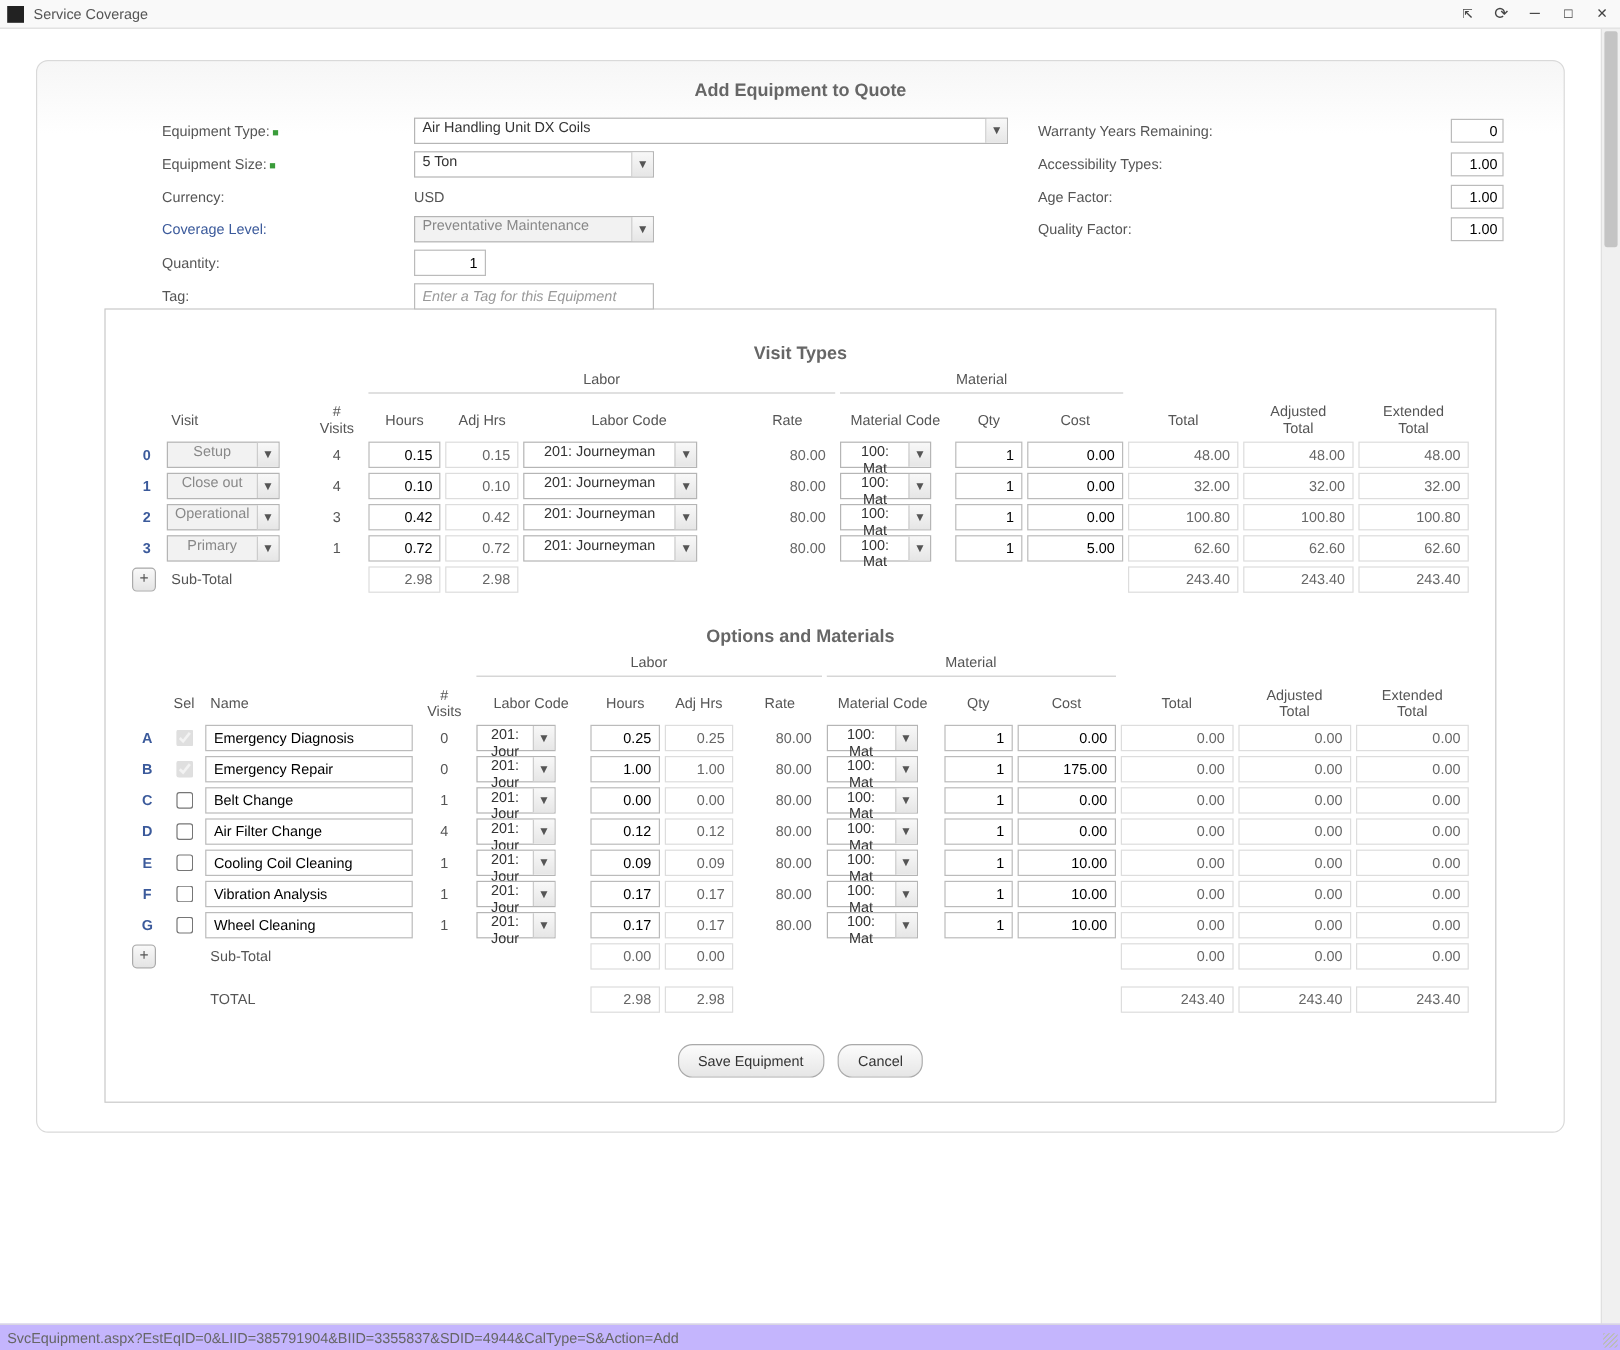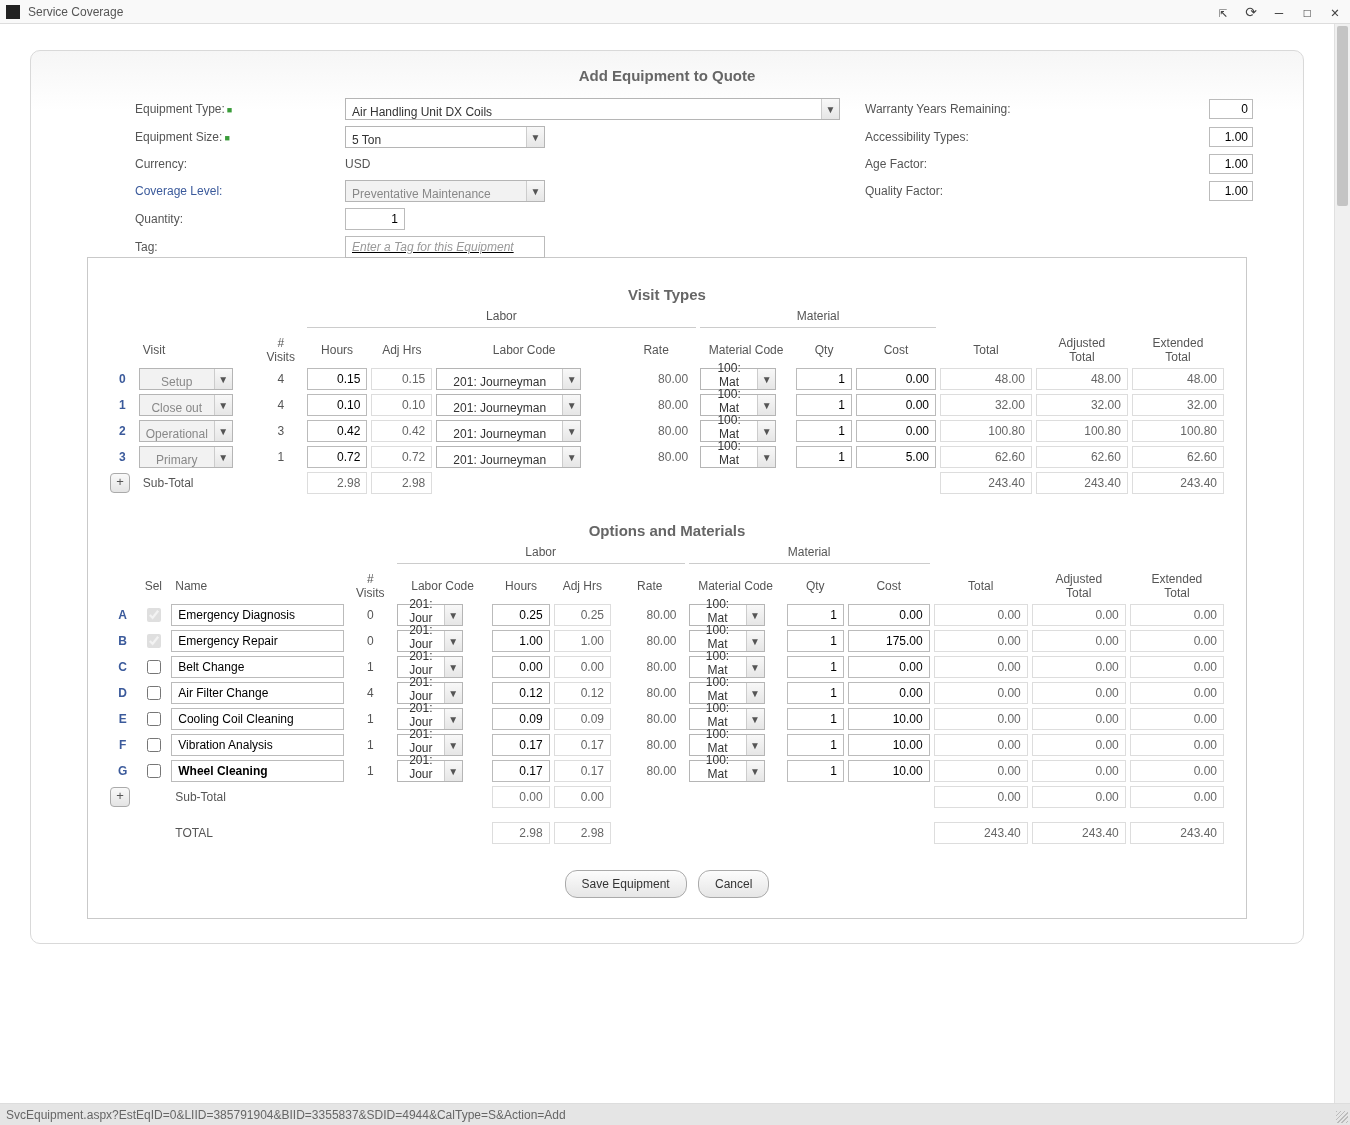--- a/index.html
+++ b/index.html
@@ -18,34 +18,34 @@
 .panel { margin: 26px 30px 10px 30px; border: 1px solid #d9d9d9; border-radius: 10px; padding: 10px 24px 24px 24px; background: linear-gradient(#f6f6f6,#ffffff 60px, #ffffff); }
 .panel-title { text-align: center; font-size: 15px; font-weight: bold; color: #666; margin: 6px 0 14px 0; }
 
 .form-grid { display: grid; grid-template-columns: 210px 520px 1fr 70px; row-gap: 6px; align-items: center; }
 .form-grid .lbl { color: #555; font-size: 12px; }
 .form-grid .lbl .req { color: #3a9c3a; margin-left: 2px; font-size: 9px; }
 .form-grid .lbl-link { color: #3b5a9b; }
 .rlabel { color: #555; padding-right: 10px; white-space: nowrap; }
 .rval input { width: 44px; text-align: right; padding: 2px 4px; border: 1px solid #bbb; height: 20px; }
 
-.sel { border: 1px solid #b5b5b5; background: #fff; height: 22px; display: flex; align-items: flex-end; position: relative; }
+.sel { border: 1px solid #b5b5b5; background: #fff; height: 22px; display: flex; align-items: flex-start; position: relative; }
 .sel .sel-text { flex: 1; padding: 0 6px; color: #333; }
 .sel .sel-text.disabled { color: #888; }
 .sel.disabled { background: #f2f2f2; }
 .sel .arrow { width: 18px; border-left: 1px solid #ccc; text-align: center; color: #555; font-size: 10px; background: linear-gradient(#f8f8f8,#e6e6e6); height: 100%; display:flex;align-items:center;justify-content:center; }
 .sel.w495 { width: 495px; }
 .sel.w200 { width: 200px; }
 .sel.w140 { width: 145px; }
 .sel.w94 { width: 94px; }
 .sel.w76 { width: 76px; }
 .sel.w66 { width: 66px; }
 
 .tiny-input { border: 1px solid #bbb; height: 22px; padding: 2px 6px; width: 60px; text-align: right; }
-input.txt { border: 1px solid #bbb; height: 22px; padding: 2px 6px; text-decoration: underline; }
+input.txt { border: 1px solid #bbb; height: 22px; padding: 2px 6px; }
 input.txt.gray::placeholder { color: #999; font-style: italic; }
 
 .tabs { display: flex; margin: 18px 0 0 32px; position: relative; z-index: 2; }
 .tab { background: linear-gradient(#fefefe,#ededed); border: 1px solid #c9c9c9; border-bottom: none; padding: 5px 18px; border-top-left-radius: 6px; border-top-right-radius: 10px; margin-right: -1px; color: #555; cursor: pointer; position: relative; }
 .tab.active { background: #fff; border-bottom: 1px solid #fff; color: #333; z-index: 3; }
 
 .tab-body { border: 1px solid #c9c9c9; margin: -1px 32px 0 32px; padding: 20px 20px 20px 20px; background: #fff; }
 
 .section-title { text-align: center; font-weight: bold; font-size: 15px; color: #666; margin: 8px 0 4px 0; }
 .grp-header { text-align: center; color: #555; border-bottom: 1px solid #ccc; padding-bottom: 4px; margin-bottom: 4px; }
@@ -56,21 +56,21 @@
 .numcol { color: #3b5a9b; font-weight: bold; text-align: center; width: 18px; }
 input.cell { border: 1px solid #bbb; height: 22px; text-align: right; padding: 0 6px; width: 100%; }
 input.cell.ro { background: #fff; color: #666; border-color: #ddd; }
 .celltxt { color: #666; text-align: right; padding-right: 8px; display: block; }
 .add-btn { width: 20px; height: 20px; border: 1px solid #aaa; border-radius: 4px; background: linear-gradient(#f9f9f9,#e4e4e4); text-align: center; line-height: 16px; cursor: pointer; color: #555; font-size: 13px; }
 input[type=checkbox].chk { width: 14px; height: 14px; }
 input[type=checkbox].chk:disabled { opacity: 0.7; }
 
 .actions { text-align: center; margin-top: 24px; }
 .btn { border: 1px solid #aaa; background: linear-gradient(#fcfcfc,#e6e6e6); padding: 6px 16px; border-radius: 12px; cursor: pointer; color: #333; margin: 0 4px; }
-.statusbar { position: absolute; left: 0; right: 0; bottom: 0; height: 22px; border-top: 1px solid #ddd; background: #e5e5e5; padding: 2px 6px; color: #666; font-size: 11px; display: flex; align-items: center; }
+.statusbar { position: absolute; left: 0; right: 0; bottom: 0; height: 22px; border-top: 1px solid #ddd; background: #c4b5fd; padding: 2px 6px; color: #666; font-size: 11px; display: flex; align-items: center; }
 .statusbar .resize { position: absolute; right: 2px; bottom: 2px; width: 12px; height: 12px; background: repeating-linear-gradient(135deg,#bbb 0,#bbb 1px,transparent 1px,transparent 3px); }
 </style>
 </head>
 <body>
 
 <div class="window">
   <div class="titlebar">
     <div class="app-icon"></div>
     <div class="title">Service Coverage</div>
     <div class="win-btns">
@@ -559,21 +559,21 @@
                 </td>
                 <td><input class="cell" value="1" style=""></td>
                 <td><input class="cell" value="10.00" style=""></td>
                 <td><input class="cell ro" readonly="" value="0.00" style=""></td>
                 <td><input class="cell ro" readonly="" value="0.00" style=""></td>
                 <td><input class="cell ro" readonly="" value="0.00" style=""></td>
               </tr>
               <tr>
                 <td class="numcol">G</td>
                 <td><input type="checkbox" class="chk" style=""></td>
-                <td><input class="cell" style="text-align: left; font-weight: bold;" value="Wheel Cleaning"></td>
+                <td><input class="cell" style="text-align: left;" value="Wheel Cleaning"></td>
                 <td style="color:#555;">1</td>
                 <td>
                   <div class="sel w66">
                     <span class="sel-text">201: Jour</span>
                     <span class="arrow">▼</span>
                   </div>
                 </td>
                 <td><input class="cell" value="0.17" style=""></td>
                 <td><input class="cell ro" readonly="" value="0.17" style=""></td>
                 <td>

